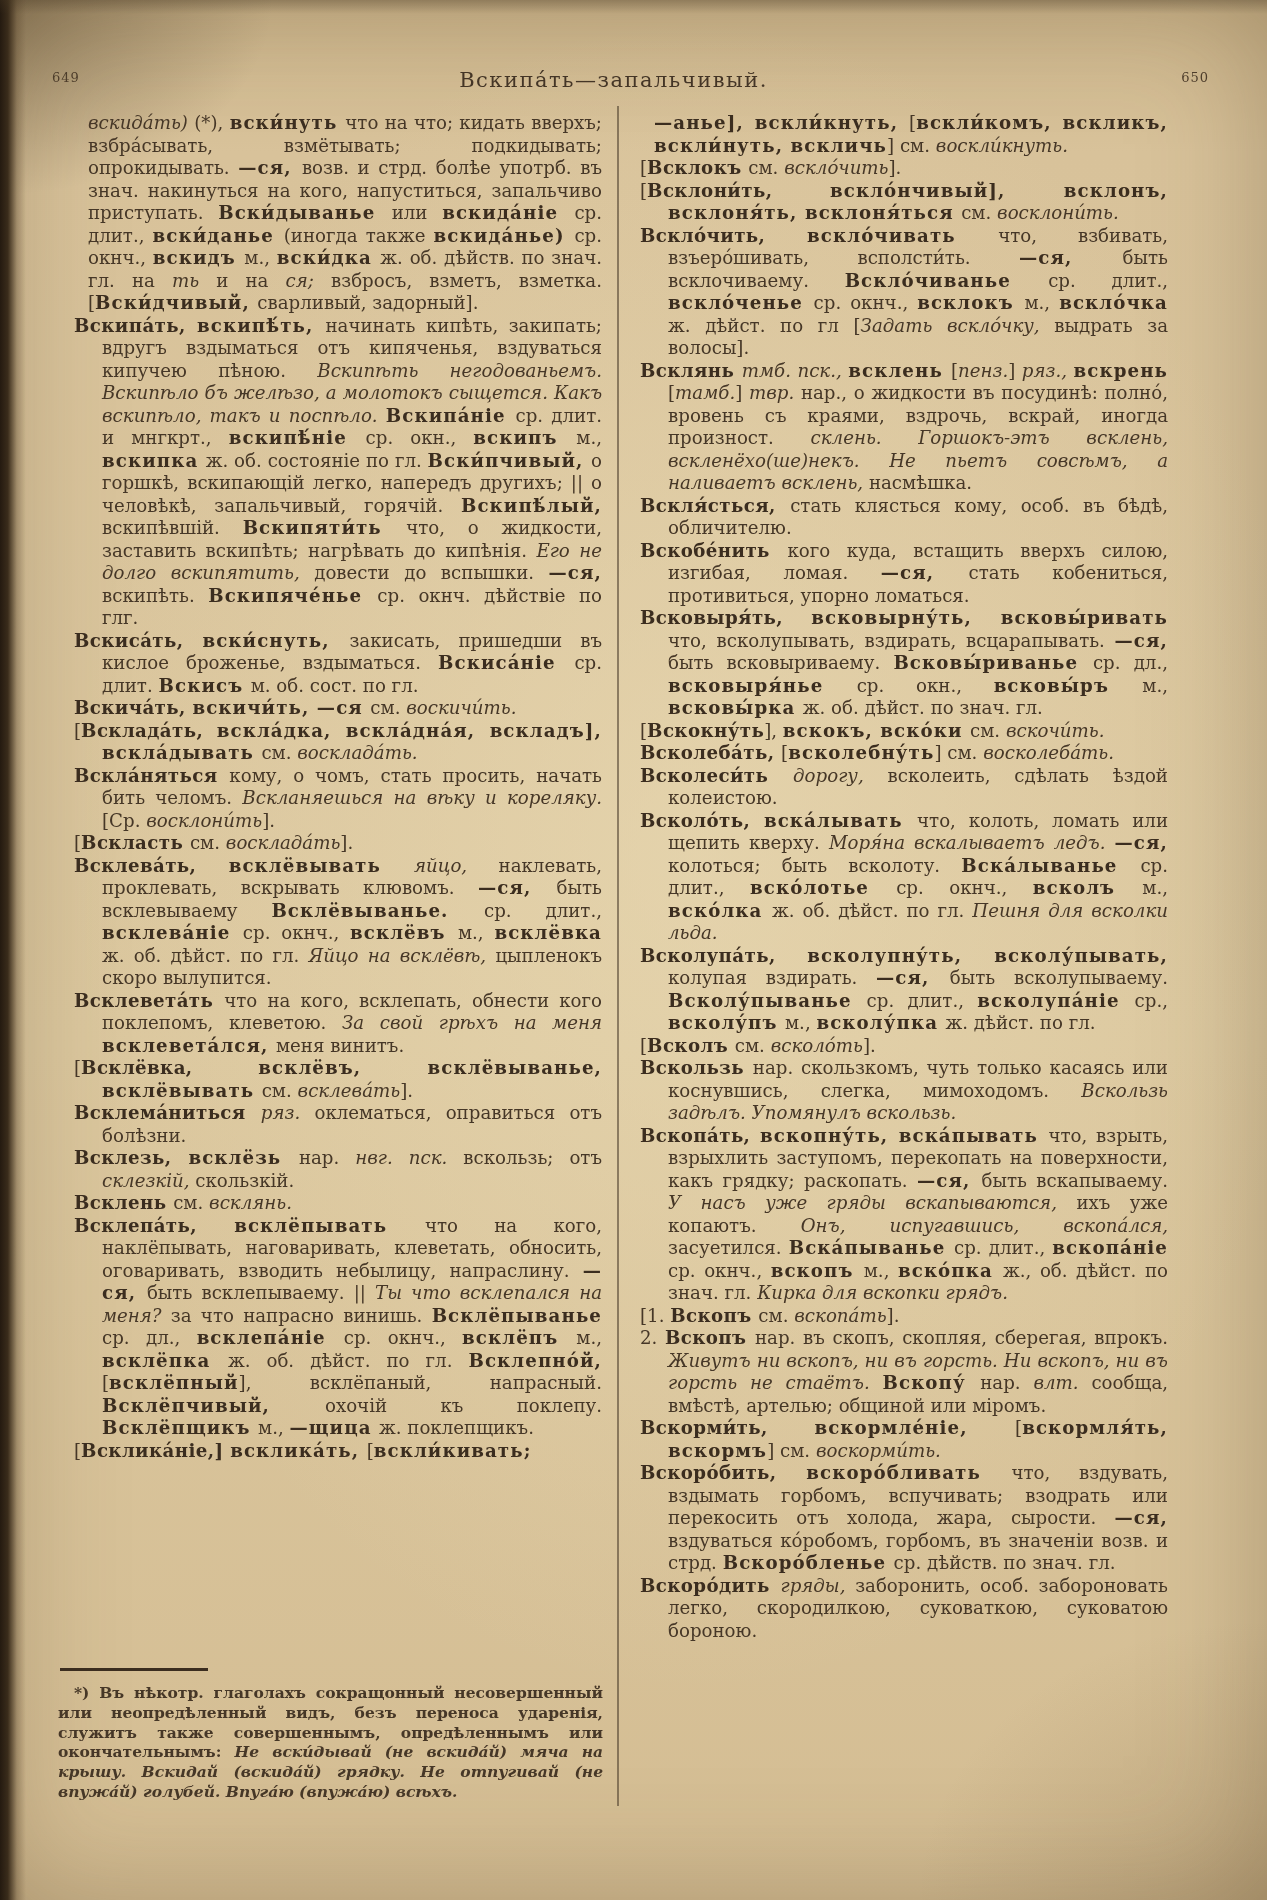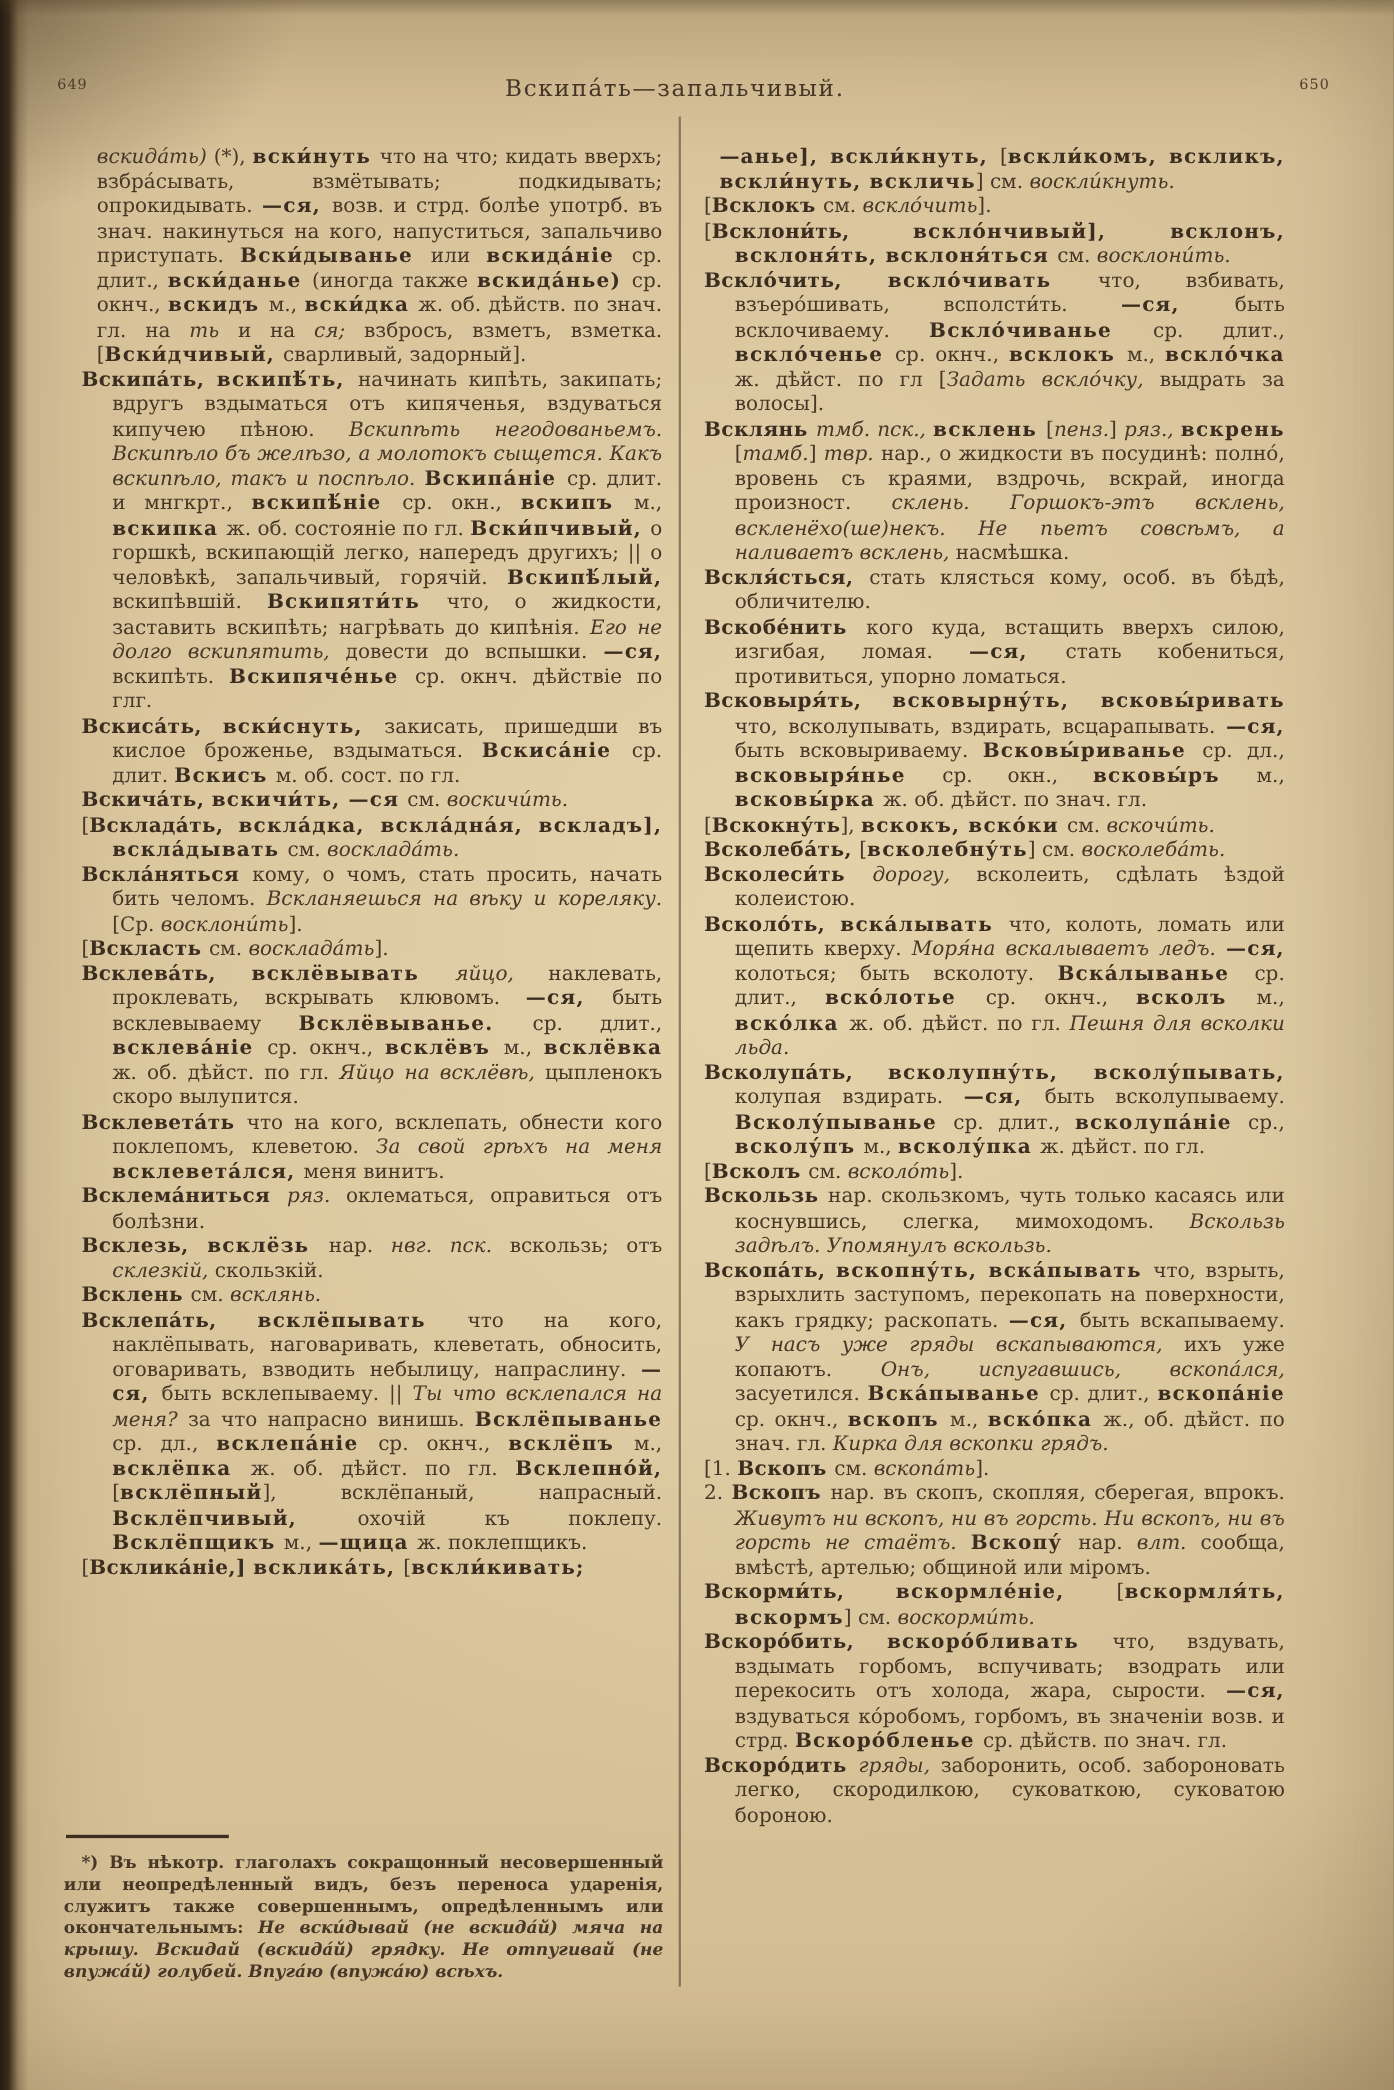--- a/index.html
+++ b/index.html
@@ -37,21 +37,21 @@
     font-size:18.2px;line-height:22.5px;
     text-align:justify;
   }
   .column.left{left:74px;}
   .column.right{left:640px;}
   .col-rule{
     position:absolute;left:617px;top:106px;height:1700px;width:2px;
     background:rgba(70,55,38,.55);
   }
   .para{text-align:justify;padding-left:28px;text-indent:-28px;}
-  .para.cont{text-indent:0;padding-left:14px;margin-top:20px;}
+  .para.cont{text-indent:0;padding-left:14px;}
   .s-h{font-weight:bold;letter-spacing:.4px;color:#3b2d1f;}
   .s-b{font-weight:bold;letter-spacing:1.1px;color:#3b2d1f;}
   .s-i{font-style:italic;}
   .s-r{}
   .footnote-block{
     position:absolute;left:58px;top:1668px;width:545px;
     font-size:15.5px;line-height:19.8px;font-weight:bold;
   }
   .footnote-rule{
     width:148px;height:3px;background:#3b2d1f;margin:0 0 12px 2px;
@@ -74,20 +74,21 @@
   <div class="column left" id="col-left">
       <div class="para cont"><span class="s-i">вскида́ть) </span><span class="s-r">(*), </span><span class="s-b">вски́нуть </span><span class="s-r">что на что; кидать вверхъ; взбра́сывать, взмётывать; подкидывать; опрокидывать. </span><span class="s-b">—ся, </span><span class="s-r">возв. и стрд. болѣе употрб. въ знач. накинуться на кого, напуститься, запальчиво приступать. </span><span class="s-b">Вски́дыванье </span><span class="s-r">или </span><span class="s-b">вскида́ніе </span><span class="s-r">ср. длит., </span><span class="s-b">вски́данье </span><span class="s-r">(иногда также </span><span class="s-b">вскида́нье) </span><span class="s-r">ср. окнч., </span><span class="s-b">вскидъ </span><span class="s-r">м., </span><span class="s-b">вски́дка </span><span class="s-r">ж. об. дѣйств. по знач. гл. на </span><span class="s-i">ть </span><span class="s-r">и на </span><span class="s-i">ся; </span><span class="s-r">взбросъ, взметъ, взметка. [</span><span class="s-b">Вски́дчивый, </span><span class="s-r">сварливый, задорный].</span></div>
       <div class="para entry"><span class="s-h">Вскипа́ть, </span><span class="s-b">вскипѣ́ть, </span><span class="s-r">начинать кипѣть, закипать; вдругъ вздыматься отъ кипяченья, вздуваться кипучею пѣною. </span><span class="s-i">Вскипѣть негодованьемъ. Вскипѣло бъ желѣзо, а молотокъ сыщется. Какъ вскипѣло, такъ и поспѣло. </span><span class="s-b">Вскипа́ніе </span><span class="s-r">ср. длит. и мнгкрт., </span><span class="s-b">вскипѣ́ніе </span><span class="s-r">ср. окн., </span><span class="s-b">вскипъ </span><span class="s-r">м., </span><span class="s-b">вскипка </span><span class="s-r">ж. об. состояніе по гл. </span><span class="s-b">Вски́пчивый, </span><span class="s-r">о горшкѣ, вскипающій легко, напередъ другихъ; || о человѣкѣ, запальчивый, горячій. </span><span class="s-b">Вскипѣ́лый, </span><span class="s-r">вскипѣвшій. </span><span class="s-b">Вскипяти́ть </span><span class="s-r">что, о жидкости, заставить вскипѣть; нагрѣвать до кипѣнія. </span><span class="s-i">Его не долго вскипятить, </span><span class="s-r">довести до вспышки. </span><span class="s-b">—ся, </span><span class="s-r">вскипѣть. </span><span class="s-b">Вскипяче́нье </span><span class="s-r">ср. окнч. дѣйствіе по глг.</span></div>
       <div class="para entry"><span class="s-h">Вскиса́ть, </span><span class="s-b">вски́снуть, </span><span class="s-r">закисать, пришедши въ кислое броженье, вздыматься. </span><span class="s-b">Вскиса́ніе </span><span class="s-r">ср. длит. </span><span class="s-b">Вскисъ </span><span class="s-r">м. об. сост. по гл.</span></div>
       <div class="para entry"><span class="s-h">Вскича́ть, </span><span class="s-b">вскичи́ть, —ся </span><span class="s-r">см. </span><span class="s-i">воскичи́ть.</span></div>
       <div class="para entry"><span class="s-r">[</span><span class="s-h">Вскладáть, </span><span class="s-b">вскла́дка, вскла́дна́я, вскладъ], вскла́дывать </span><span class="s-r">см. </span><span class="s-i">воскладáть.</span></div>
       <div class="para entry"><span class="s-h">Вскла́няться </span><span class="s-r">кому, о чомъ, стать просить, начать бить челомъ. </span><span class="s-i">Вскланяешься на вѣку и кореляку. </span><span class="s-r">[Ср. </span><span class="s-i">восклони́ть</span><span class="s-r">].</span></div>
       <div class="para entry"><span class="s-r">[</span><span class="s-h">Вскласть </span><span class="s-r">см. </span><span class="s-i">воскладáть</span><span class="s-r">].</span></div>
       <div class="para entry"><span class="s-h">Всклева́ть, </span><span class="s-b">всклёвывать </span><span class="s-i">яйцо, </span><span class="s-r">наклевать, проклевать, вскрывать клювомъ. </span><span class="s-b">—ся, </span><span class="s-r">быть всклевываему </span><span class="s-b">Всклёвыванье. </span><span class="s-r">ср. длит., </span><span class="s-b">всклева́ніе </span><span class="s-r">ср. окнч., </span><span class="s-b">всклёвъ </span><span class="s-r">м., </span><span class="s-b">всклёвка </span><span class="s-r">ж. об. дѣйст. по гл. </span><span class="s-i">Яйцо на всклёвѣ, </span><span class="s-r">цыпленокъ скоро вылупится.</span></div>
       <div class="para entry"><span class="s-h">Всклевета́ть </span><span class="s-r">что на кого, всклепать, обнести кого поклепомъ, клеветою. </span><span class="s-i">За свой грѣхъ на меня </span><span class="s-b">всклевета́лся, </span><span class="s-r">меня винитъ.</span></div>
+      <div class="para entry"><span class="s-r">[</span><span class="s-h">Всклёвка, </span><span class="s-b">всклёвъ, всклёвыванье, всклёвывать </span><span class="s-r">см. </span><span class="s-i">всклева́ть</span><span class="s-r">].</span></div>
       <div class="para entry"><span class="s-h">Всклема́ниться </span><span class="s-i">ряз. </span><span class="s-r">оклематься, оправиться отъ болѣзни.</span></div>
       <div class="para entry"><span class="s-h">Всклезь, </span><span class="s-b">всклёзь </span><span class="s-r">нар. </span><span class="s-i">нвг. пск. </span><span class="s-r">вскользь; отъ </span><span class="s-i">склезкій, </span><span class="s-r">скользкій.</span></div>
       <div class="para entry"><span class="s-h">Всклень </span><span class="s-r">см. </span><span class="s-i">всклянь.</span></div>
       <div class="para entry"><span class="s-h">Всклепа́ть, </span><span class="s-b">всклёпывать </span><span class="s-r">что на кого, наклёпывать, наговаривать, клеветать, обносить, оговаривать, взводить небылицу, напраслину. </span><span class="s-b">—ся, </span><span class="s-r">быть всклепываему. || </span><span class="s-i">Ты что всклепался на меня? </span><span class="s-r">за что напрасно винишь. </span><span class="s-b">Всклёпыванье </span><span class="s-r">ср. дл., </span><span class="s-b">всклепа́ніе </span><span class="s-r">ср. окнч., </span><span class="s-b">всклёпъ </span><span class="s-r">м., </span><span class="s-b">всклёпка </span><span class="s-r">ж. об. дѣйст. по гл. </span><span class="s-b">Всклепно́й, </span><span class="s-r">[</span><span class="s-b">всклёпный</span><span class="s-r">], всклёпаный, напрасный. </span><span class="s-b">Всклёпчивый, </span><span class="s-r">охочій къ поклепу. </span><span class="s-b">Всклёпщикъ </span><span class="s-r">м., </span><span class="s-b">—щица </span><span class="s-r">ж. поклепщикъ.</span></div>
       <div class="para entry"><span class="s-r">[</span><span class="s-h">Всклика́ніе,] </span><span class="s-b">всклика́ть, </span><span class="s-r">[</span><span class="s-b">вскли́кивать;</span></div>
     </div>
   <div class="column right" id="col-right">
       <div class="para cont"><span class="s-b">—анье], вскли́кнуть, </span><span class="s-r">[</span><span class="s-b">вскли́комъ, вскликъ, вскли́нуть, вскличь</span><span class="s-r">] см. </span><span class="s-i">воскли́кнуть.</span></div>
       <div class="para entry"><span class="s-r">[</span><span class="s-h">Всклокъ </span><span class="s-r">см. </span><span class="s-i">вскло́чить</span><span class="s-r">].</span></div>
       <div class="para entry"><span class="s-r">[</span><span class="s-h">Всклони́ть, </span><span class="s-b">вскло́нчивый], всклонъ, всклоня́ть, всклоня́ться </span><span class="s-r">см. </span><span class="s-i">восклони́ть.</span></div>

